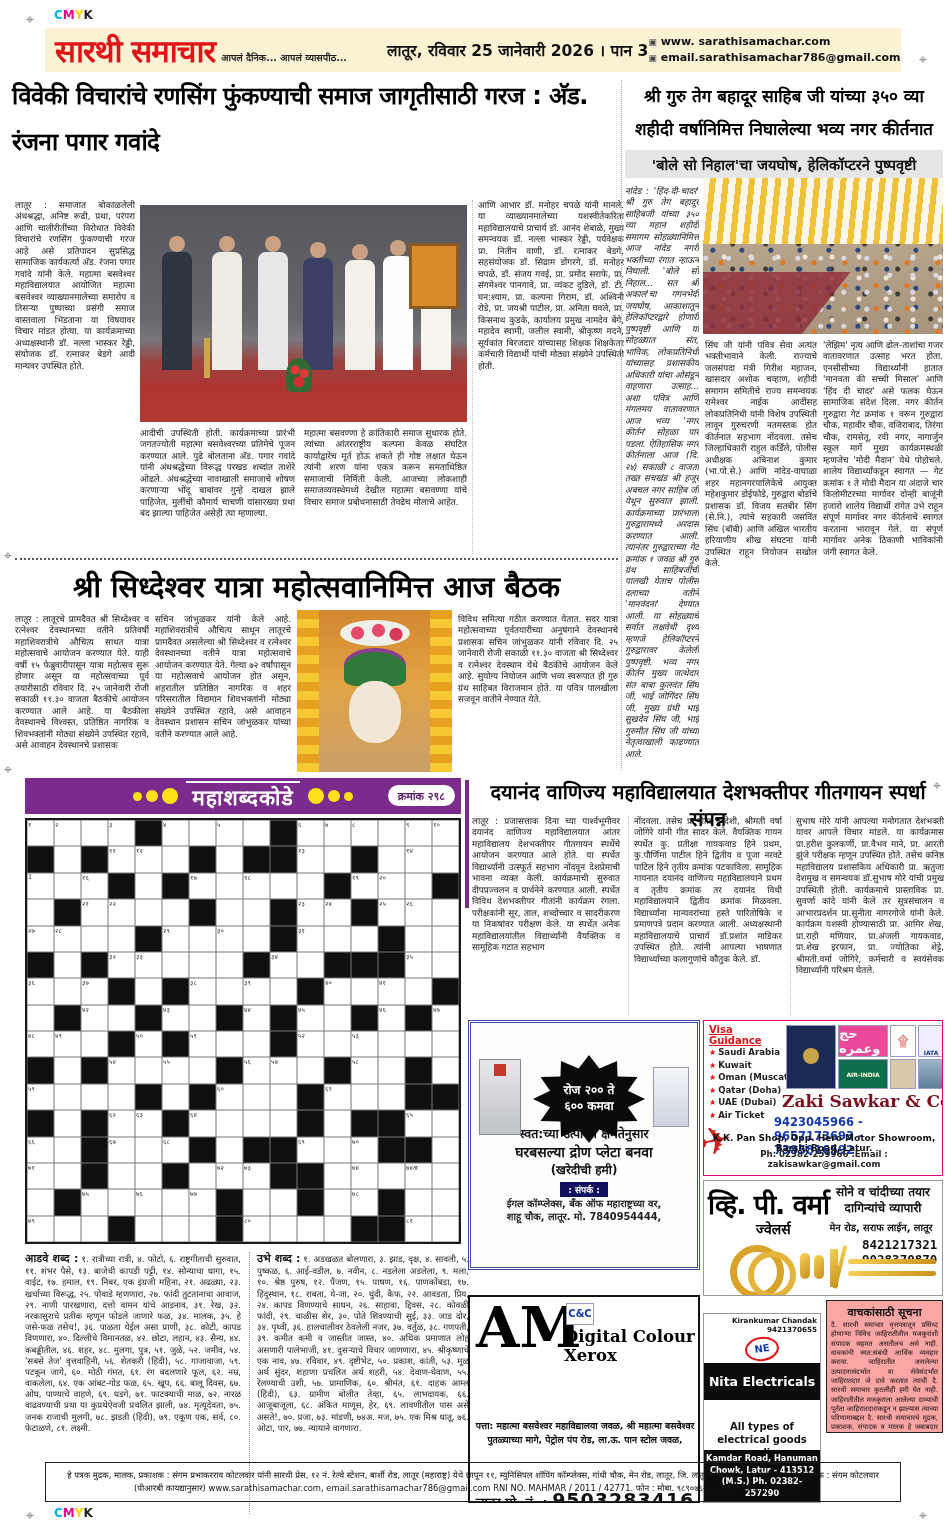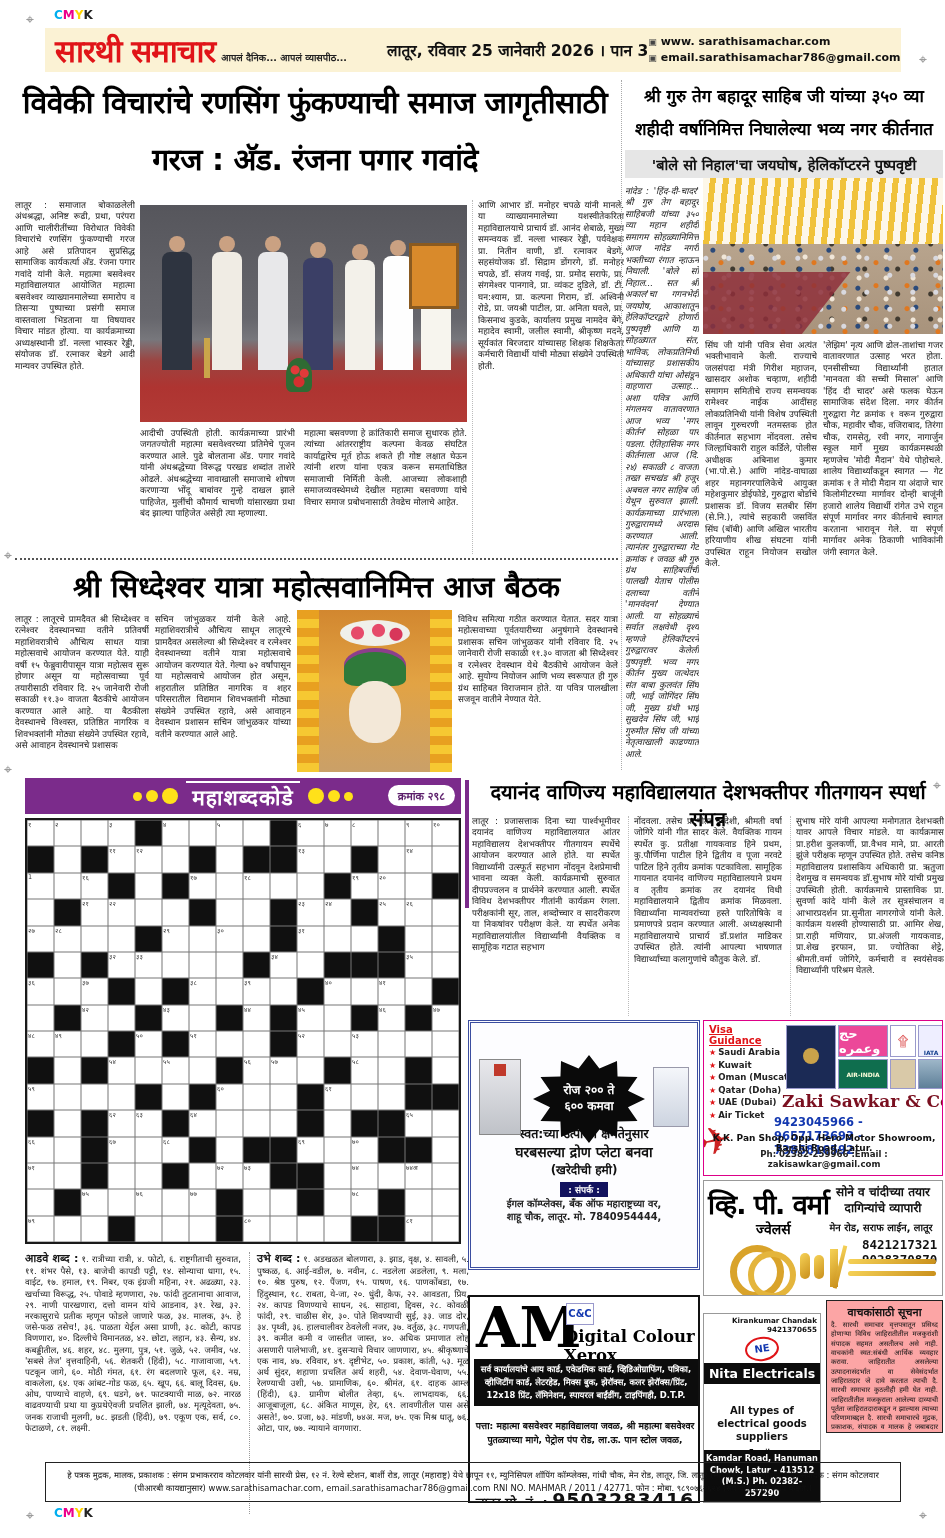--- a/index.html
+++ b/index.html
@@ -14,22 +14,22 @@
   
   .masthead{left:45px;top:28px;width:856px;height:44px;background:#fbf2d4;
             display:flex;align-items:center;padding:0 10px;box-sizing:border-box;}
   .m-title{color:#e01418;font-size:31px;font-weight:800;white-space:nowrap;letter-spacing:-1px;}
   .m-tag{font-size:9.5px;font-weight:bold;color:#222;margin-left:6px;white-space:nowrap;margin-top:14px;}
   .m-date{font-size:15.5px;font-weight:800;margin-left:40px;white-space:nowrap;}
   .m-contact{margin-left:auto;font-size:11px;font-weight:bold;line-height:1.5;text-align:left;}
   .m-contact .ic{font-size:9px;margin-right:4px;color:#444;}
 
   
-  .lead-head{left:12px;top:74px;width:606px;height:122px;text-align:center;
-             font-size:30px;font-weight:800;line-height:1.9;letter-spacing:-0.5px;color:#000;}
+  .lead-head{left:12px;top:74px;width:606px;height:122px;
+             font-size:24px;font-weight:800;line-height:1.9;letter-spacing:-0.5px;color:#000;}
   .bodytxt{font-size:8.7px;line-height:1.32;color:#1a1a1a;overflow:hidden;}
   .lead-c1{left:15px;top:200px;width:120px;height:352px;}
   .lead-c2{left:140px;top:428px;width:155px;height:126px;}
   .lead-c3{left:304px;top:428px;width:163px;height:126px;}
   .lead-c4{left:472px;top:200px;width:146px;height:354px;border-left:1px dotted #bbb;padding-left:5px;}
 
   .photo-main{left:140px;top:205px;width:327px;height:217px;
       background:linear-gradient(180deg,#56565c 0%,#66666c 52%,#77777c 62%,#9c4340 72%,#ae3431 84%,#b23a35 100%);
       overflow:hidden;}
   .person{position:absolute;bottom:52px;width:30px;height:118px;border-radius:8px 8px 0 0;}
@@ -201,21 +201,21 @@
   .am-addr{position:absolute;left:4px;top:122px;width:222px;font-size:9.2px;font-weight:800;color:#111;line-height:1.5;}
   .am-ph{position:absolute;left:4px;top:168px;width:222px;font-size:13px;font-weight:800;margin-top:24px;}
   .am-ph .big{font-size:19px;letter-spacing:1px;}
 
   
   .ad-nita{left:703px;top:1313px;width:118px;height:190px;border:1px solid #999;box-sizing:border-box;
       background:#fff;overflow:hidden;text-align:center;}
   .n-owner{font-size:7.2px;font-weight:800;text-align:right;padding:2px 3px 0 0;line-height:1.3;}
   .n-logo{width:30px;height:20px;border:2px solid #e01418;border-radius:50%;margin:2px auto;
       color:#1439b0;font-size:10px;font-weight:800;line-height:20px;transform:rotate(-8deg);}
-  .n-brand{background:#0c0c0c;color:#fff;font-size:12.5px;font-weight:bold;padding:3px 0;}
+  .n-brand{background:#0c0c0c;color:#fff;font-size:12.5px;font-weight:bold;padding:11px 0;}
   .n-desc{font-size:10px;font-weight:800;line-height:1.3;margin-top:20px;}
   .n-mail{font-size:6.8px;font-weight:bold;margin-top:5px;}
   .n-addr{position:absolute;bottom:0;left:0;right:0;background:#0c0c0c;color:#fff;
       font-size:8.2px;font-weight:bold;line-height:1.4;padding:3px 1px;}
 
   
   .notice{left:826px;top:1300px;width:117px;height:133px;border:1px solid #222;box-sizing:border-box;
       padding:3px 4px;overflow:hidden;background:#fca5a5;}
   .notice h4{margin:0 0 2px 0;text-align:center;font-size:11px;font-weight:800;}
   .notice p{margin:0;font-size:6.9px;line-height:1.35;text-align:justify;}
@@ -797,21 +797,20 @@
   <div class="gold g-neck"></div>
   <div class="gold g-stick"></div>
   <div class="gold g-chain1"></div>
   <div class="gold g-chain2"></div>
 </div>
 
 <div class="abs ad-am">
   <div class="am-logo">AM</div>
   <div class="am-cc">C&amp;C</div>
   <div class="am-title">Digital Colour Xerox</div>
-  <div class="am-black">सर्व कार्यालयांचे आय कार्ड, एकेडमिक कार्ड, व्हिडिओग्राफिंग, पत्रिका, व्हीजिटींग कार्ड, लेटरहेड, मिक्स बुक, झेरॉक्स, कलर झेरॉक्स/प्रिंट, 12x18 प्रिंट, लॅमिनेशन, स्पायरल बाईंडींग, टाइपिंगही, D.T.P.</div>
   <div class="am-addr">पत्ता: महात्मा बसवेश्वर महाविद्यालया जवळ, श्री महात्मा बसवेश्वर पुतळ्याच्या मागे, पेट्रोल पंप रोड, ला.ऊ. पान स्टोल जवळ,</div>
   <div class="am-ph">
     <span>लातूर मो. नं. :</span> <span class="big">9503283416</span>
   </div>
 </div>
 
 <div class="abs ad-nita">
   <div class="n-owner">
     <span>Kirankumar Chandak</span><br><span>9421370655</span>
   </div>

